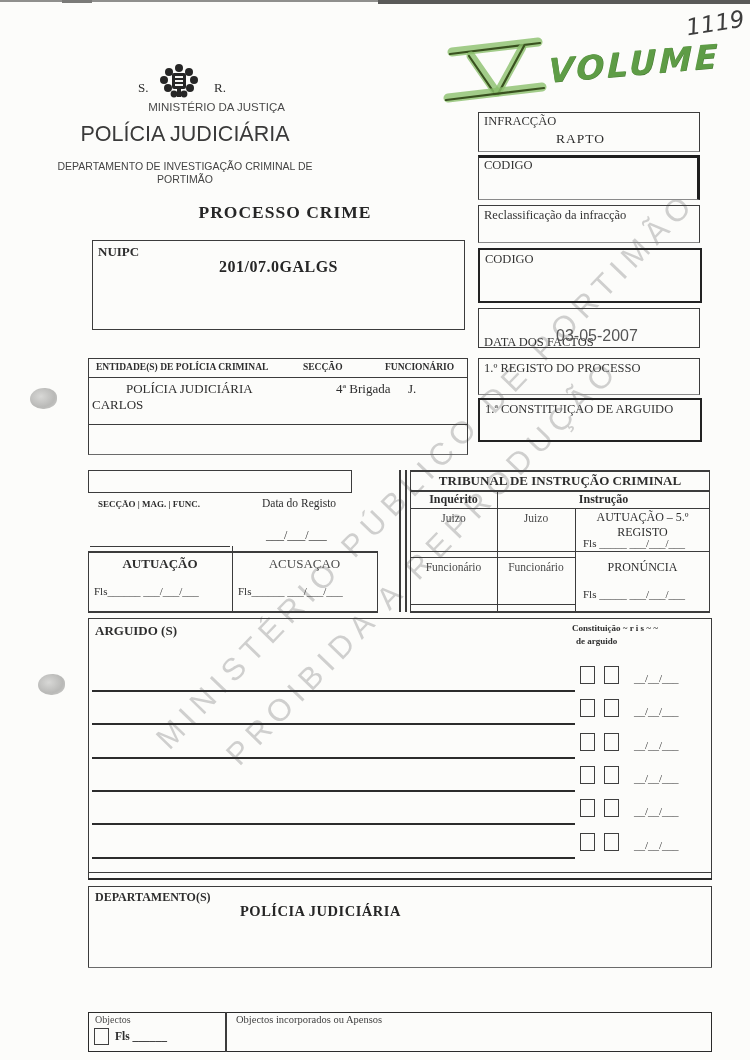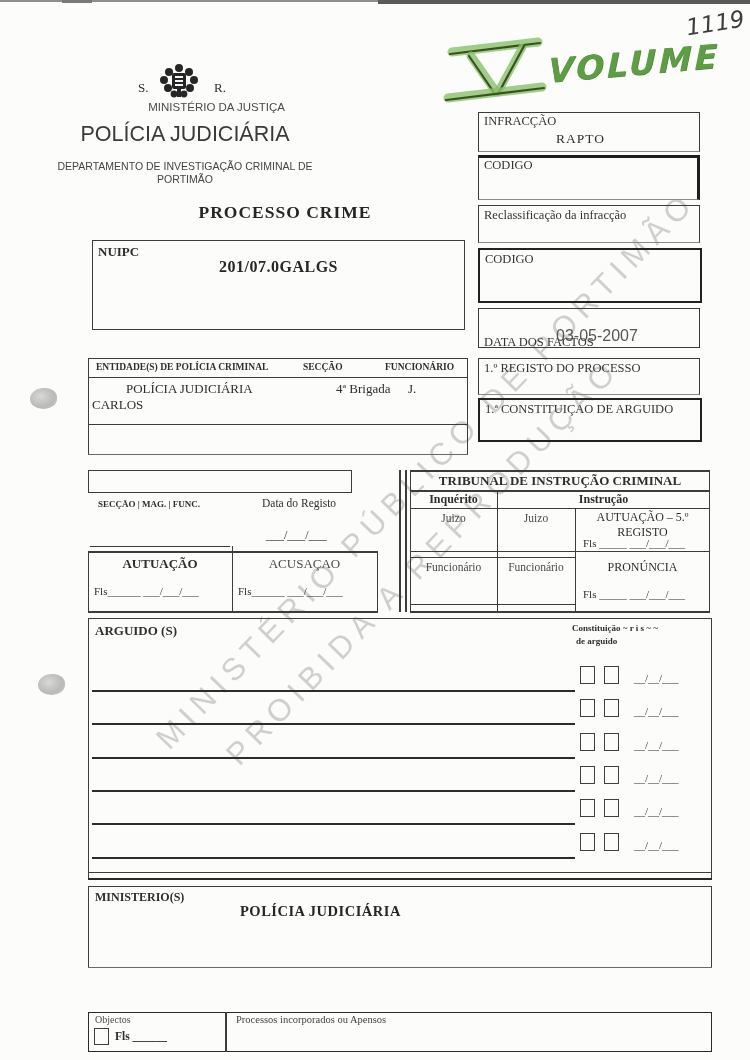--- a/index.html
+++ b/index.html
@@ -200,24 +200,24 @@
   <div class="checkbox" style="left:580px;top:833px;"></div>
   <div class="checkbox" style="left:604px;top:833px;"></div>
   <div class="abs serif" style="left:634px;top:839px;font-size:11px;">__/__/___</div>
 
   <div class="hline" style="left:88px;top:872px;width:624px;"></div>
   <div class="hline" style="left:88px;top:878px;width:624px;height:2.2px;background:#2a2a2a;"></div>
 
   <div class="hline" style="left:88px;top:886px;width:624px;"></div>
   <div class="vline" style="left:88px;top:886px;height:82px;"></div>
   <div class="vline" style="left:711px;top:886px;height:82px;"></div>
-  <div class="abs serif b" style="left:95px;top:890px;font-size:12px;">MINISTERIO(S)</div>
+  <div class="abs serif b" style="left:95px;top:890px;font-size:12px;">DEPARTAMENTO(S)</div>
   <div class="abs serif b" style="left:240px;top:903px;font-size:14.5px;letter-spacing:0.5px;color:#262626;">POLÍCIA JUDICIÁRIA</div>
   <div class="hline" style="left:88px;top:967px;width:624px;background:#6a6a6a;"></div>
 
   <div class="box" style="left:88px;top:1012px;width:624px;height:40px;border-width:1.8px;border-color:#2a2a2a;"></div>
   <div class="vline" style="left:225px;top:1012px;height:40px;width:1.6px;"></div>
   <div class="abs serif" style="left:95px;top:1014px;font-size:10px;color:#4a4a4a;">Objectos</div>
   <div class="checkbox" style="left:94px;top:1028px;width:15px;height:17px;"></div>
   <div class="abs serif b" style="left:115px;top:1030px;font-size:11.5px;">Fls ______</div>
-  <div class="abs serif" style="left:236px;top:1014px;font-size:10.5px;color:#3f3f3f;">Processos incorporados ou Apensos</div>
+  <div class="abs serif" style="left:236px;top:1014px;font-size:10.5px;color:#3f3f3f;">Objectos incorporados ou Apensos</div>
 
 </div>
 
 </body></html>

